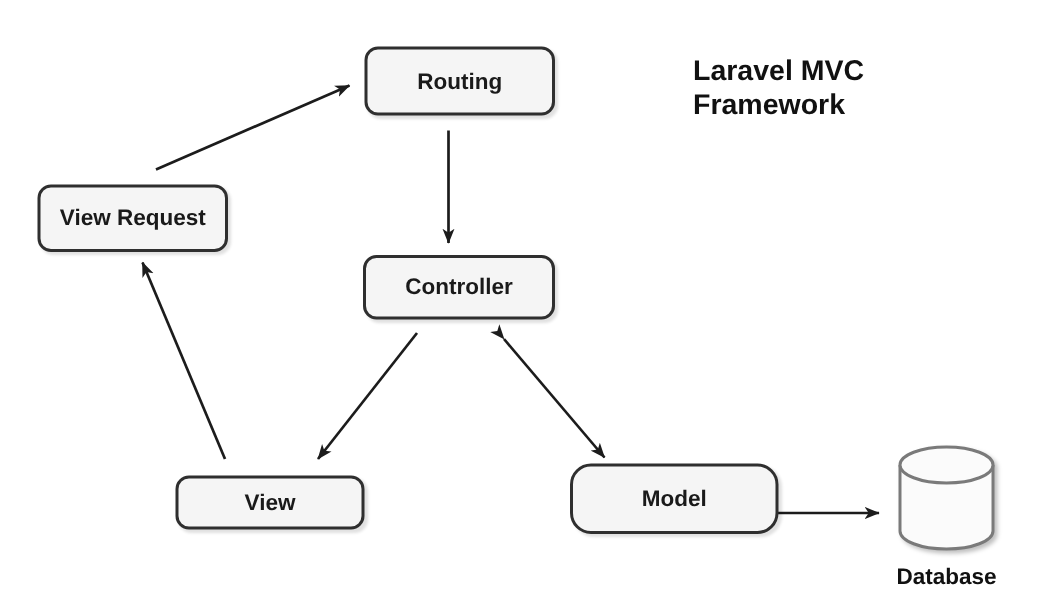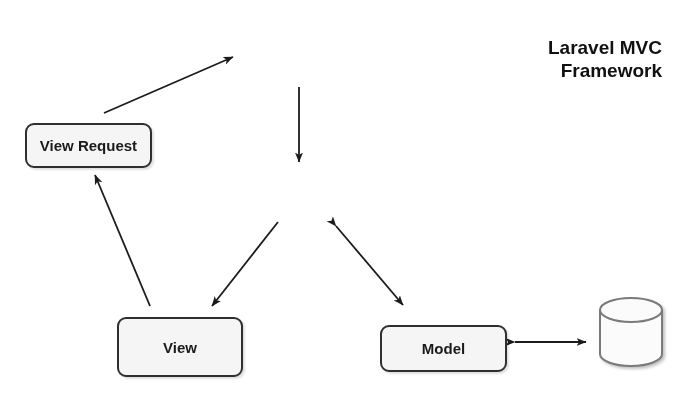--- a/index.html
+++ b/index.html
@@ -31,28 +31,28 @@
     justify-content: center;
     font-size: 15px;
     font-weight: 700;
     color: #1a1a1a;
     box-shadow: 2px 2px 2px rgba(0,0,0,0.12);
   }
 
   .node-user-request { left: 25px;  top: 123px; width: 127px; height: 45px; }
   .node-routing      { left: 243px; top: 31px;  width: 127px; height: 46px; }
   .node-controller   { left: 242px; top: 170px; width: 128px; height: 43px; }
-  .node-view         { left: 117px; top: 317px; width: 126px; height: 60px; }
-  .node-model        { left: 380px; top: 325px; width: 127px; height: 47px; }
+  .node-view         { left: 117px; top: 317px; width: 126px; height: 36px; }
+  .node-model        { left: 380px; top: 309px; width: 139px; height: 47px; border-radius: 14px; }
 
   .diagram-title {
     position: absolute;
     left: 462px; top: 36px;
     width: 200px;
-    text-align: right;
+    text-align: left;
     font-size: 19px;
     font-weight: 700;
     color: #111111;
     line-height: 23px;
   }
 
   .db-cylinder {
     position: absolute;
     left: 593px; top: 294px;
     width: 76px; height: 76px;
@@ -101,27 +101,34 @@
   </svg>
 
   <div class="diagram-title">
     <div>Laravel MVC</div>
     <div>Framework</div>
   </div>
 
   <div class="node node-user-request">
     <span>View Request</span>
   </div>
+  <div class="node node-routing">
+    <span>Routing</span>
+  </div>
+  <div class="node node-controller">
+    <span>Controller</span>
+  </div>
   <div class="node node-view">
     <span>View</span>
   </div>
   <div class="node node-model">
     <span>Model</span>
   </div>
 
   <svg class="db-cylinder" viewBox="0 0 76 76">
     <path d="M7 16 v44 a31 12 0 0 0 62 0 v-44" fill="#fbfbfb" stroke="#7a7a7a" stroke-width="2"></path>
     <ellipse cx="38" cy="16" rx="31" ry="12" fill="#fbfbfb" stroke="#7a7a7a" stroke-width="2"></ellipse>
   </svg>
 
 
+  <div class="db-label">Database</div>
 
 </div>
 
 </body></html>

